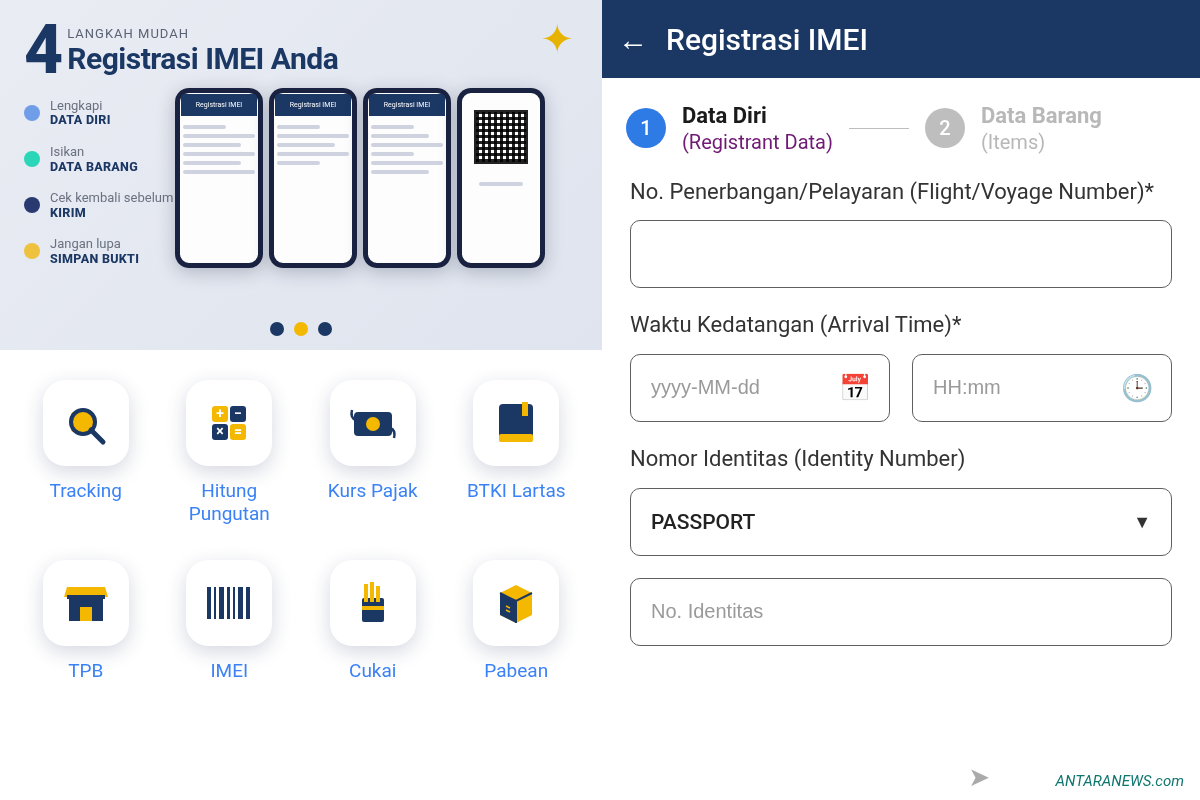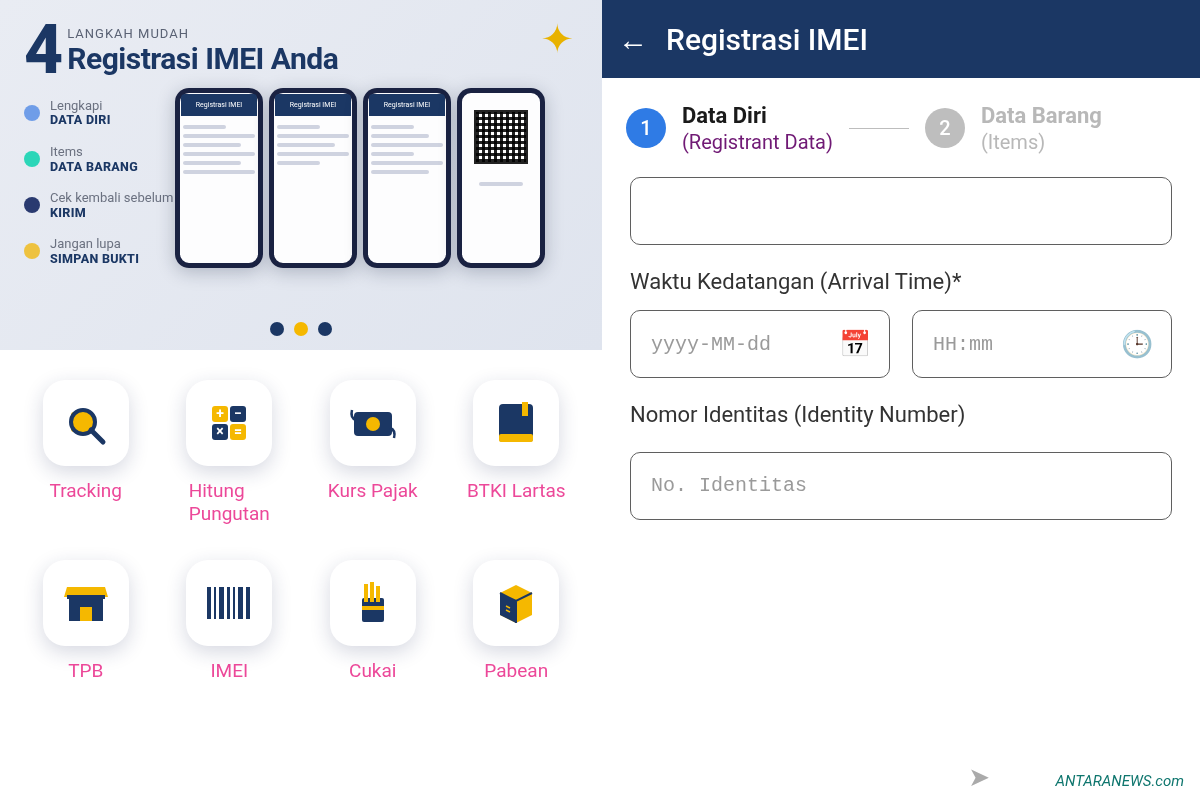--- a/index.html
+++ b/index.html
@@ -30,38 +30,38 @@
 .phone-line.short{width:60%;} .phone-line.med{width:80%;}
 .qr { width:54px;height:54px;background:repeating-linear-gradient(0deg,#222 0 3px,#fff 3px 6px),repeating-linear-gradient(90deg,#222 0 3px,#fff 3px 6px);background-blend-mode:multiply;margin:18px auto;border:2px solid #222;}
 .dots-row { position:absolute; bottom:14px; left:50%; transform:translateX(-50%); display:flex; gap:10px;}
 .dot-ind { width:14px;height:14px;border-radius:50%;}
 .dot-ind.d1{background:#1B3764;} .dot-ind.d2{background:#F5B800;} .dot-ind.d3{background:#1B3764;}
 
 
 .grid { padding: 30px 14px 0; display:grid; grid-template-columns: repeat(4,1fr); row-gap: 34px; }
 .tile { display:flex; flex-direction:column; align-items:center; gap:14px; }
 .tile-icon { width:86px; height:86px; border-radius:22px; background:#fff; box-shadow:0 6px 20px rgba(30,40,90,.18); display:flex; align-items:center; justify-content:center; }
-.tile-label { font-size:19px; color:#ec4899; text-align:left; line-height:1.2; }
+.tile-label { font-size:19px; color:#3b82f6; text-align:center; line-height:1.2; }
 
 
 .app-header { background:#1B3764; height:78px; display:flex; align-items:center; padding:0 16px; gap:18px; }
 .back-arrow { color:#fff; font-size:30px; }
 .app-title { color:#fff; font-size:30px; font-weight:500; }
 .stepper { display:flex; align-items:center; padding: 24px 24px 12px; gap:16px;}
 .step-circ { width:40px;height:40px;border-radius:50%;display:flex;align-items:center;justify-content:center;color:#fff;font-size:20px;font-weight:500;}
 .step-circ.active{background:#2F7BE5;} .step-circ.inactive{background:#BEBEBE;}
 .step-labels { line-height:1.25;}
 .step-line1 { font-size:22px; font-weight:700; color:#1a1a1a;}
 .step-line2 { font-size:20px; color:#701a75;}
 .step-inactive .step-line1,.step-inactive .step-line2{color:#B8B8B8;}
 .step-connector{flex:0 0 60px;height:1.5px;background:#BDBDBD;}
 .form { padding: 10px 28px 0; }
 .fgroup { margin-bottom: 22px; }
 .flabel { font-size:22px; color:#333; margin-bottom:14px; line-height:1.35;}
-.finput { width:100%; height:68px; border:1.6px solid #5f5f5f; border-radius:10px; padding:0 20px; font-size:20px; color:#333; background:#fff;font-family:Liberation Mono, monospace; }
+.finput { width:100%; height:68px; border:1.6px solid #5f5f5f; border-radius:10px; padding:0 20px; font-size:20px; color:#333; background:#fff; }
 .finput::placeholder{color:#9a9a9a;}
 .row2 { display:flex; gap:22px; }
 .row2 .finput { flex:1; }
 .with-icon { position:relative; }
 .with-icon .ricon { position:absolute; right:18px; top:50%; transform:translateY(-50%); font-size:26px; color:#444; }
 .select { display:flex; align-items:center; justify-content:space-between; }
 .select-val { font-size:21px; color:#222; font-weight:500;}
 .tri { font-size:18px; color:#333;}
 .watermark { position:absolute; right:16px; bottom:10px; font-size:15px; color:#0f766e; font-style:italic;}
 .share { position:absolute; right:210px; bottom:8px; font-size:26px; color:#aaa;}
@@ -85,21 +85,21 @@
       <div class="step-item">
           <div class="step-dot s1"></div>
           <div class="step-texts">
             <div class="step-top">Lengkapi</div>
             <div class="step-bot">DATA DIRI</div>
           </div>
         </div>
       <div class="step-item">
           <div class="step-dot s2"></div>
           <div class="step-texts">
-            <div class="step-top">Items</div>
+            <div class="step-top">Isikan</div>
             <div class="step-bot">DATA BARANG</div>
           </div>
         </div>
       <div class="step-item">
           <div class="step-dot s3"></div>
           <div class="step-texts">
             <div class="step-top">Cek kembali sebelum</div>
             <div class="step-bot">KIRIM</div>
           </div>
         </div>
@@ -271,37 +271,42 @@
     <div class="step-connector"></div>
     <div class="step-circ inactive">2</div>
     <div class="step-labels step-inactive">
       <div class="step-line1">Data Barang</div>
       <div class="step-line2">(Items)</div>
     </div>
   </div>
 
   <div class="form">
     <div class="fgroup">
+      <div class="flabel">No. Penerbangan/Pelayaran (Flight/Voyage Number)*</div>
       <input class="finput" style="">
     </div>
     <div class="fgroup">
       <div class="flabel">Waktu Kedatangan (Arrival Time)*</div>
       <div class="row2">
         <div class="with-icon" style="flex:1">
           <input class="finput" placeholder="yyyy-MM-dd" style="">
           <span class="ricon">📅</span>
         </div>
         <div class="with-icon" style="flex:1">
           <input class="finput" placeholder="HH:mm" style="">
           <span class="ricon">🕒</span>
         </div>
       </div>
     </div>
     <div class="fgroup">
       <div class="flabel">Nomor Identitas (Identity Number)</div>
+      <div class="finput select">
+        <span class="select-val">PASSPORT</span>
+        <span class="tri">▼</span>
+      </div>
     </div>
     <div class="fgroup">
       <input class="finput" placeholder="No. Identitas" style="">
     </div>
   </div>
   <div class="share">➤</div>
   <div class="watermark">ANTARANEWS.com</div>
 </div>
 
 </body></html>

